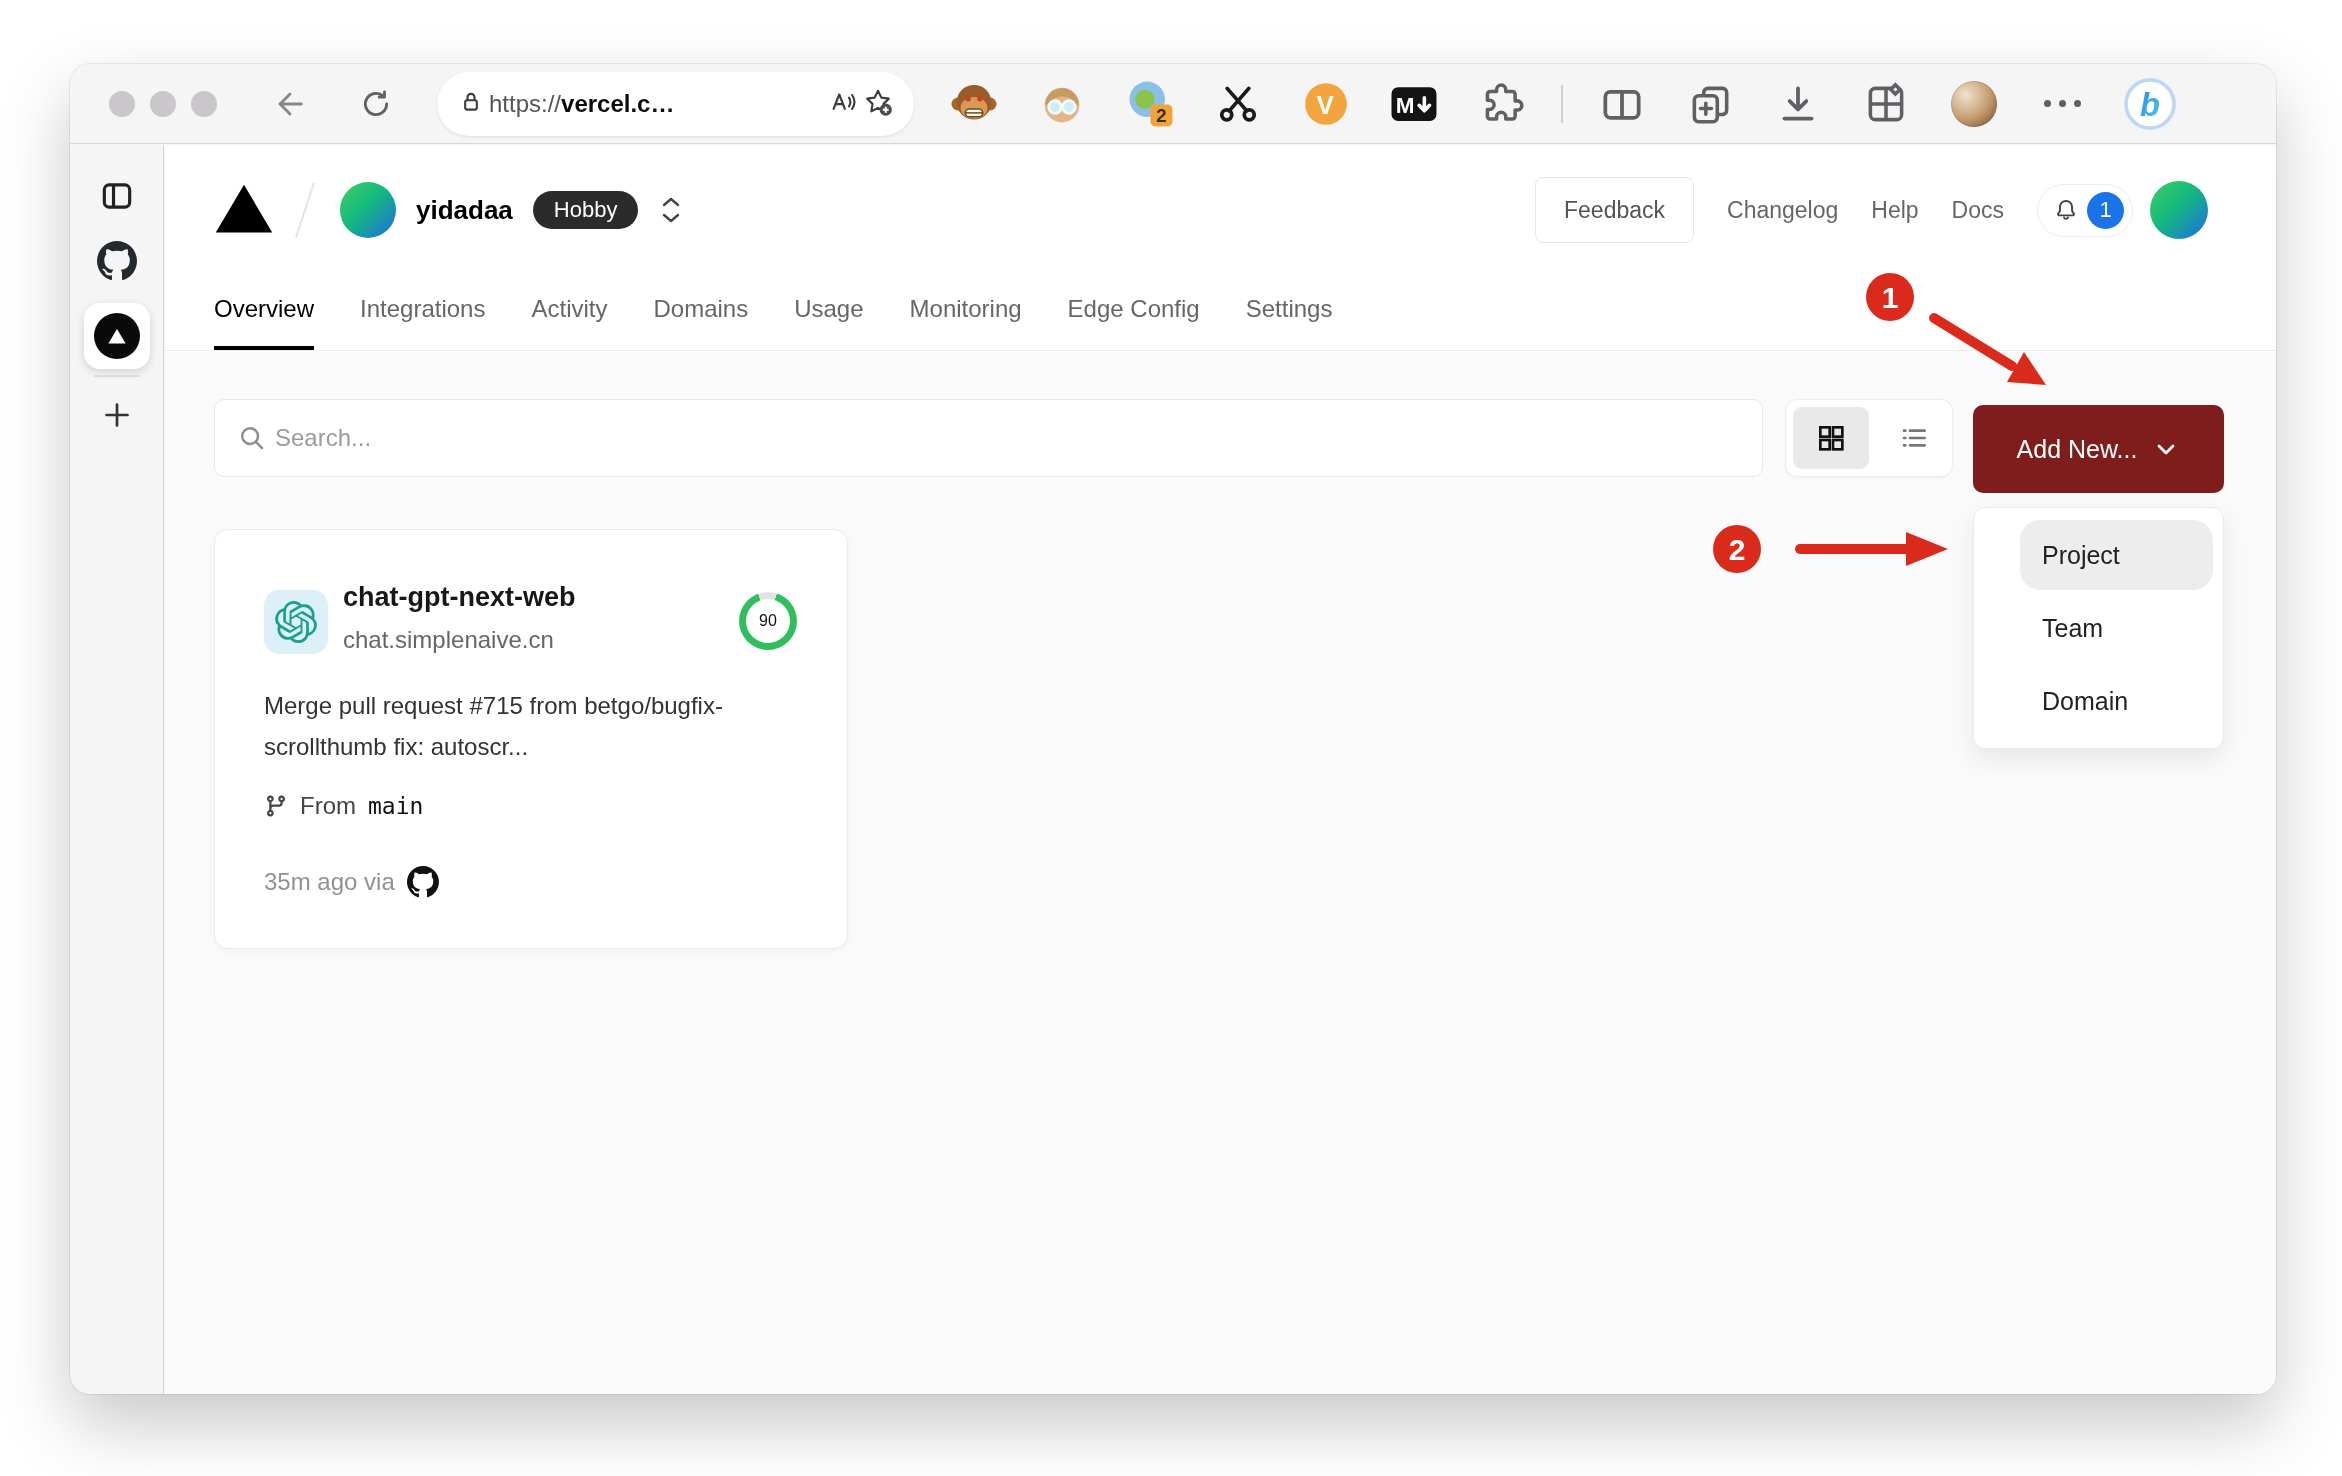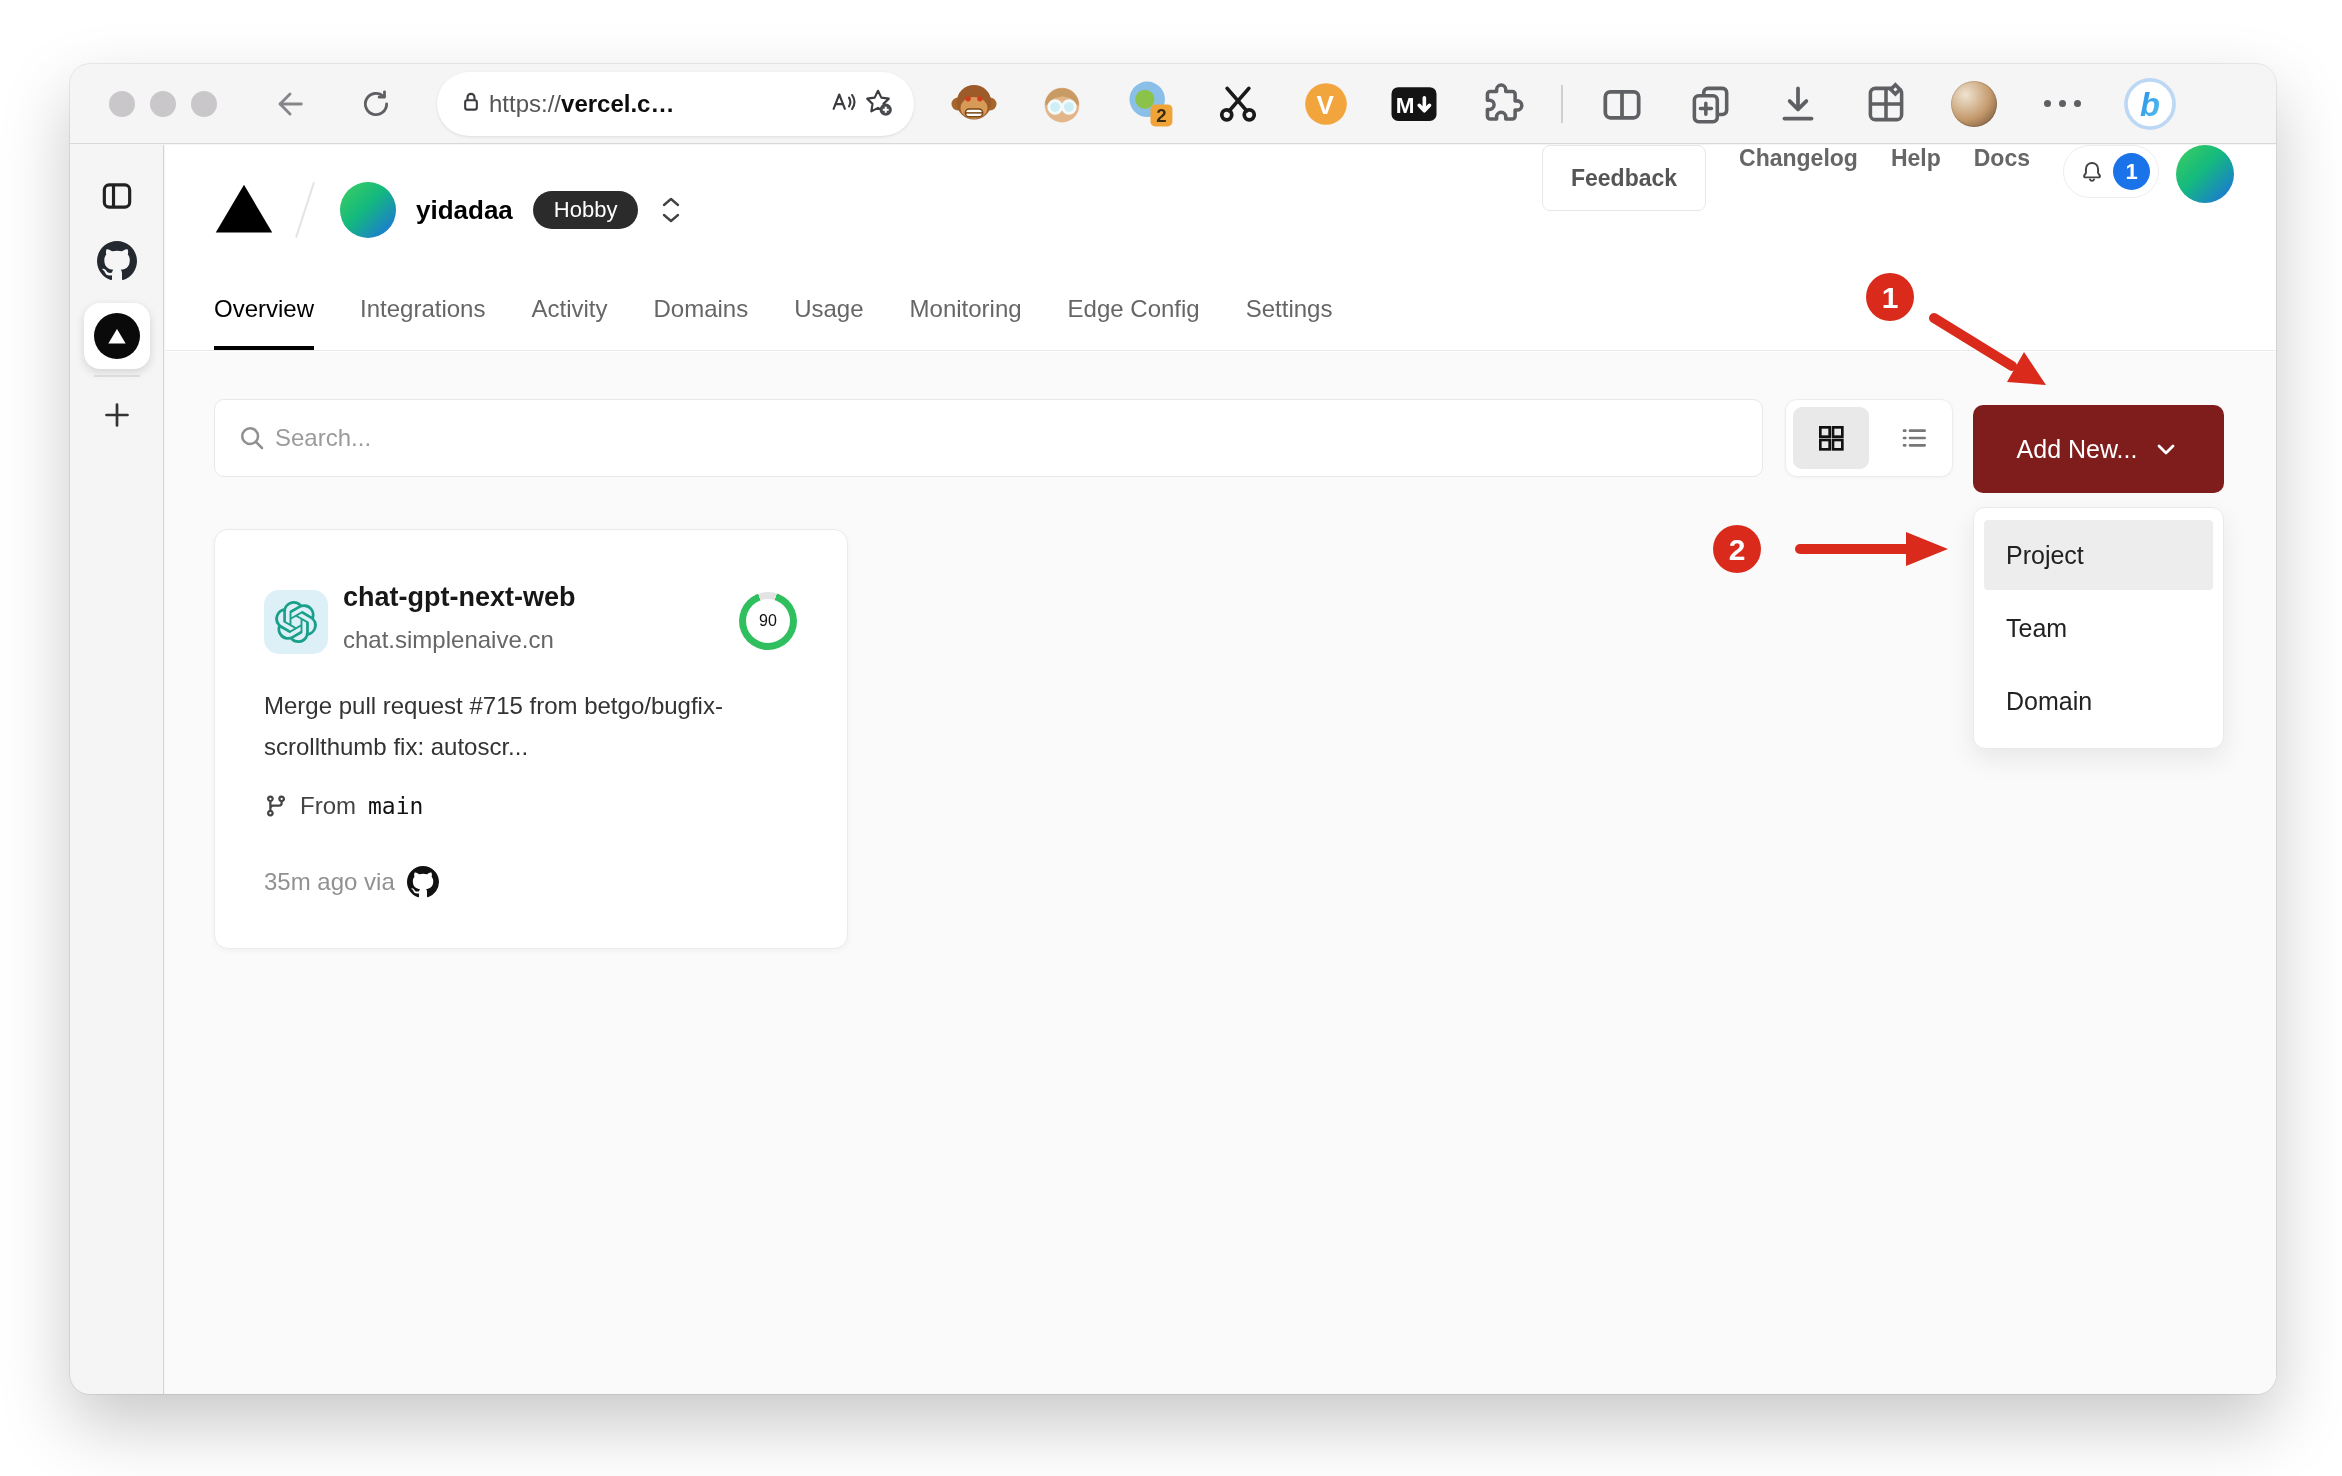--- a/index.html
+++ b/index.html
@@ -36,40 +36,40 @@
 
   
   .main{position:absolute;left:95px;top:81px;right:0;bottom:0;background:#fff;border-radius:0 0 20px 0;overflow:hidden;}
   .vheader{position:absolute;left:0;top:0;right:0;height:206px;background:#fff;border-bottom:1px solid #eaeaea;padding-left:15px;}
   .brand{position:absolute;left:49px;top:0;height:130px;display:flex;align-items:center;}
   .slash{width:2px;height:58px;background:#e4e4e4;transform:rotate(18deg);margin:0 34px 0 30px;}
   .team-avatar{width:56px;height:56px;border-radius:50%;background:linear-gradient(135deg,#3ecf5e 0%,#14b97e 45%,#1e6be6 100%);}
   .team-name{font-size:26px;font-weight:700;color:#000;margin-left:20px;}
   .plan-badge{margin-left:20px;background:#2b2b2b;color:#fff;font-size:22px;height:38px;line-height:38px;padding:0 21px;border-radius:19px;}
   .switcher{margin-left:22px;display:flex;flex-direction:column;gap:2px;align-items:center;}
-  .hdr-right{position:absolute;right:42px;top:0;height:130px;display:flex;align-items:flex-start;font-weight:bold;}
+  .hdr-right{position:absolute;right:68px;top:0;height:130px;display:flex;align-items:center;}
   .feedback{height:66px;padding:0 28px;border:1px solid #e7e7e7;border-radius:8px;background:#fff;color:#555;font-size:23px;display:flex;align-items:center;}
   .hlink{font-size:23px;color:#666;margin-left:33px;}
   .bellpill{margin-left:33px;height:53px;border:1px solid #ececec;border-radius:27px;background:#fff;display:flex;align-items:center;padding:0 8px 0 14px;gap:7px;}
   .bellbadge{width:37px;height:37px;border-radius:50%;background:#1a73e8;color:#fff;font-size:22px;display:flex;align-items:center;justify-content:center;}
   .me-avatar{margin-left:17px;width:58px;height:58px;border-radius:50%;background:linear-gradient(135deg,#3ecf5e 0%,#14b97e 45%,#1e6be6 100%);}
   .tabs{position:absolute;left:49px;bottom:0;display:flex;gap:46px;}
   .tab{font-size:24px;color:#666;padding-bottom:23px;border-bottom:4px solid transparent;}
   .tab.active{color:#000;border-bottom-color:#000;}
 
   .content{position:absolute;left:0;top:207px;right:0;bottom:0;background:#fafafa;}
   .search{position:absolute;left:49px;top:47px;width:1549px;height:78px;background:#fff;border:1px solid #e8e8e8;border-radius:10px;display:flex;align-items:center;padding:0 22px;gap:8px;}
   .search input{border:none;outline:none;flex:1;font-size:24px;color:#333;background:transparent;font-family:"Liberation Sans",sans-serif;}
   .search input::placeholder{color:#9b9b9b;}
   .viewtoggle{position:absolute;left:1620px;top:47px;width:168px;height:78px;background:#fff;border:1px solid #ececec;border-radius:12px;display:flex;box-shadow:0 1px 3px rgba(0,0,0,.04);}
   .seg{flex:1;display:flex;align-items:center;justify-content:center;}
   .seg.active{background:#e9e9e9;border-radius:9px;margin:7px;}
   .addnew{position:absolute;left:1808px;top:53px;width:251px;height:88px;background:#7f1d1d;border-radius:10px;color:#fff;display:flex;align-items:center;justify-content:center;gap:15px;font-size:25px;font-weight:500;}
   .dropdown{position:absolute;left:1808px;top:155px;width:251px;background:#fff;border:1px solid #eaeaea;border-radius:12px;box-shadow:0 10px 26px rgba(0,0,0,.08);padding:12px 10px;display:flex;flex-direction:column;gap:3px;}
-  .dd-item{height:70px;display:flex;align-items:center;padding-left:22px;font-size:25px;color:#222;border-radius:4px;}
+  .dd-item{height:70px;display:flex;align-items:center;padding-left:22px;font-size:25px;color:#222;border-radius:20px;margin-left:36px;}
   .dd-item.hl{background:#ededed;}
 
   
   .card{position:absolute;left:49px;top:177px;width:634px;height:420px;background:#fff;border:1px solid #ebebeb;border-radius:14px;box-shadow:0 2px 6px rgba(0,0,0,.04);}
   .tile{position:absolute;left:49px;top:60px;width:64px;height:64px;border-radius:15px;background:#def0f7;display:flex;align-items:center;justify-content:center;}
   .pname{position:absolute;left:128px;top:52px;font-size:27px;font-weight:700;color:#171717;}
   .pdomain{position:absolute;left:128px;top:96px;font-size:24px;color:#666;}
   .ring{position:absolute;left:524px;top:62px;width:58px;height:58px;border-radius:50%;
     background:conic-gradient(from -20deg,#e3e3e3 0 38deg,#2fbf5f 38deg 360deg);display:flex;align-items:center;justify-content:center;}
   .ring .inner{width:44px;height:44px;border-radius:50%;background:#fff;display:flex;align-items:center;justify-content:center;font-size:16px;color:#111;}

